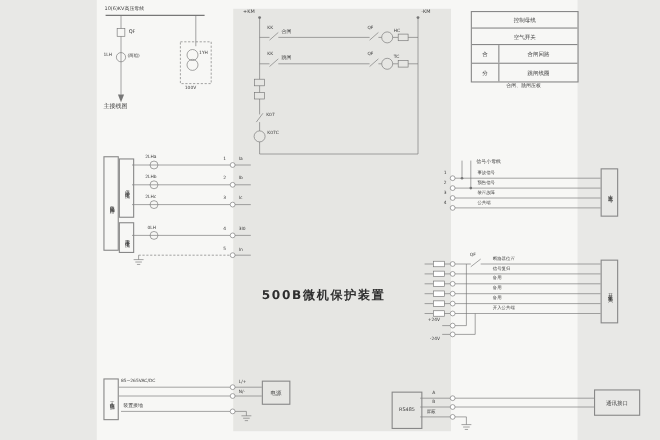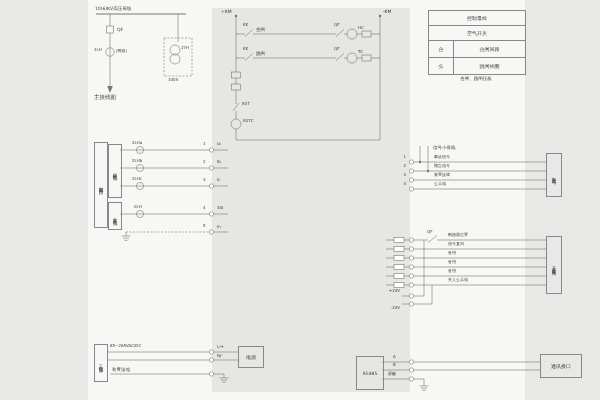--- a/index.html
+++ b/index.html
@@ -276,13 +276,14 @@
   <div class="lbl f4" style="left:217px;top:354px;">N/-</div>
   <div class="box f5" style="left:238px;top:346px;width:24px;height:20px;">电源</div>
   <div class="lbl f45" style="left:112px;top:367px;">装置接地</div>
 
   <div class="box f45" style="left:356px;top:356px;width:26px;height:32px;">RS485</div>
   <div class="lbl f4" style="left:393px;top:355px;">A</div>
   <div class="lbl f4" style="left:393px;top:363px;">B</div>
   <div class="lbl f4" style="left:388px;top:372px;">屏蔽</div>
   <div class="box f5" style="left:540px;top:354px;width:40px;height:22px;">通讯接口</div>
 
+  <div class="lbl title" style="left:238px;top:263px;">500B微机保护装置</div>
 </div>
 
 </body></html>

